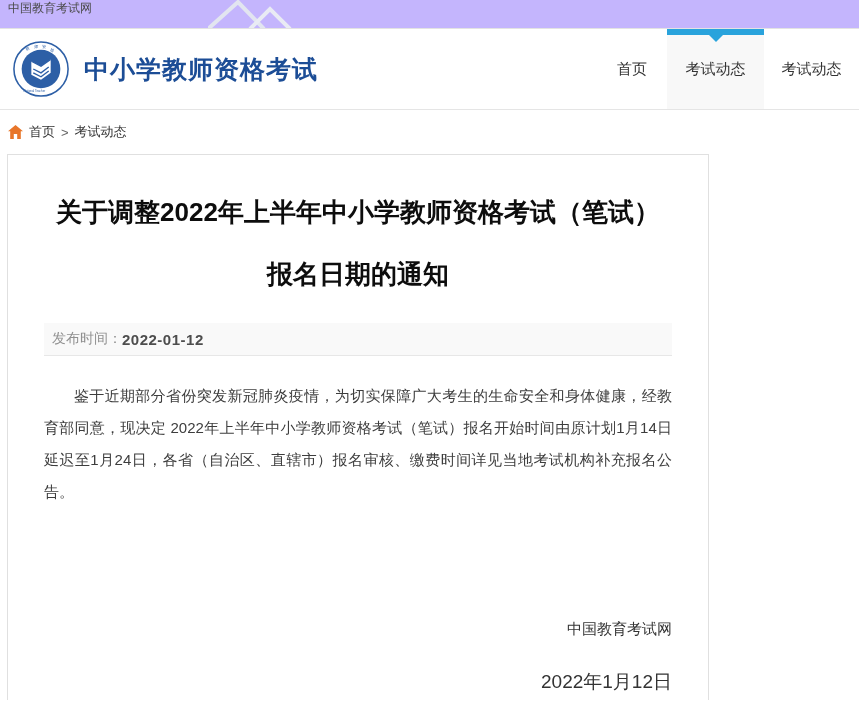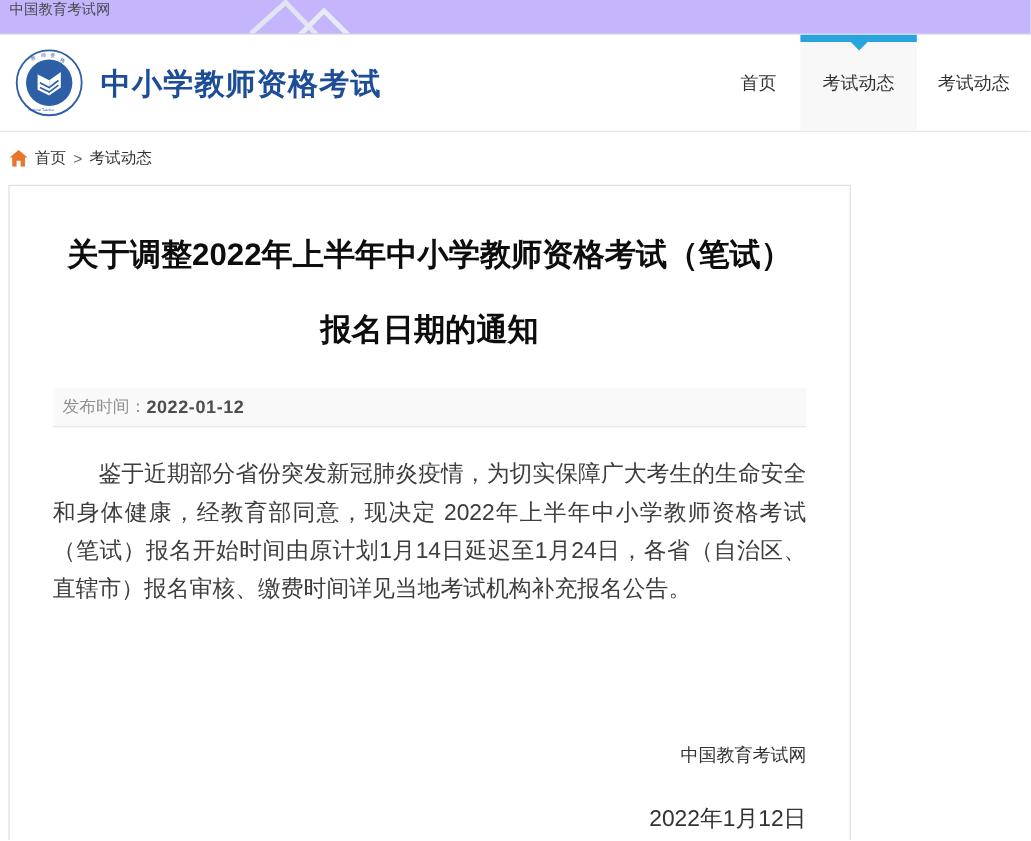--- a/index.html
+++ b/index.html
@@ -128,21 +128,21 @@
     border-bottom: 1px solid #e7e7e7;
     display: flex;
     align-items: center;
     padding-left: 8px;
     font-size: 14px;
   }
   .publish-label { color: #909090; }
   .publish-date { color: #4d4d4d; font-weight: bold; font-size: 15px; letter-spacing: 0.5px; }
   .article-body {
     margin-top: 24px;
-    font-size: 19px;
+    font-size: 15px;
     line-height: 32px;
     color: #3d3d3d;
     text-indent: 2em;
     text-align: justify;
   }
   .sig-name {
     margin-top: 112px;
     text-align: right;
     font-size: 15px;
     color: #333;

